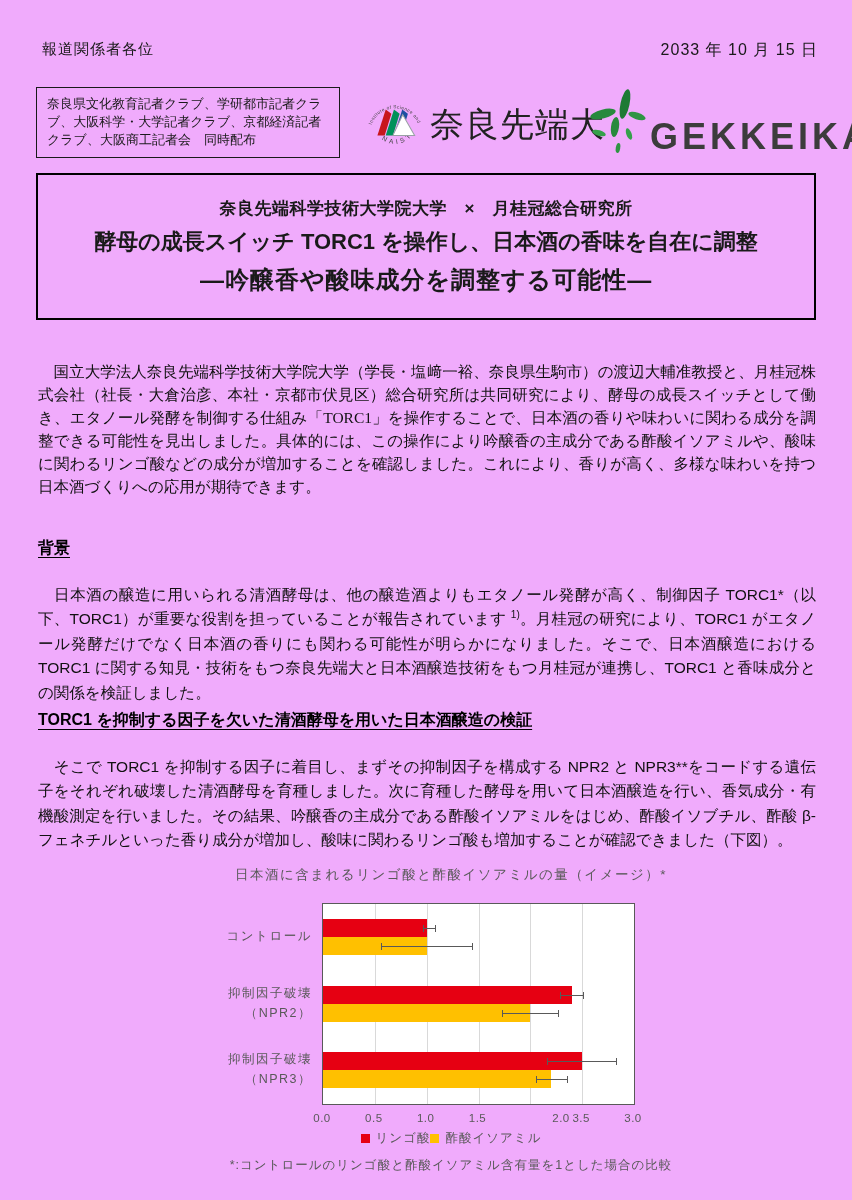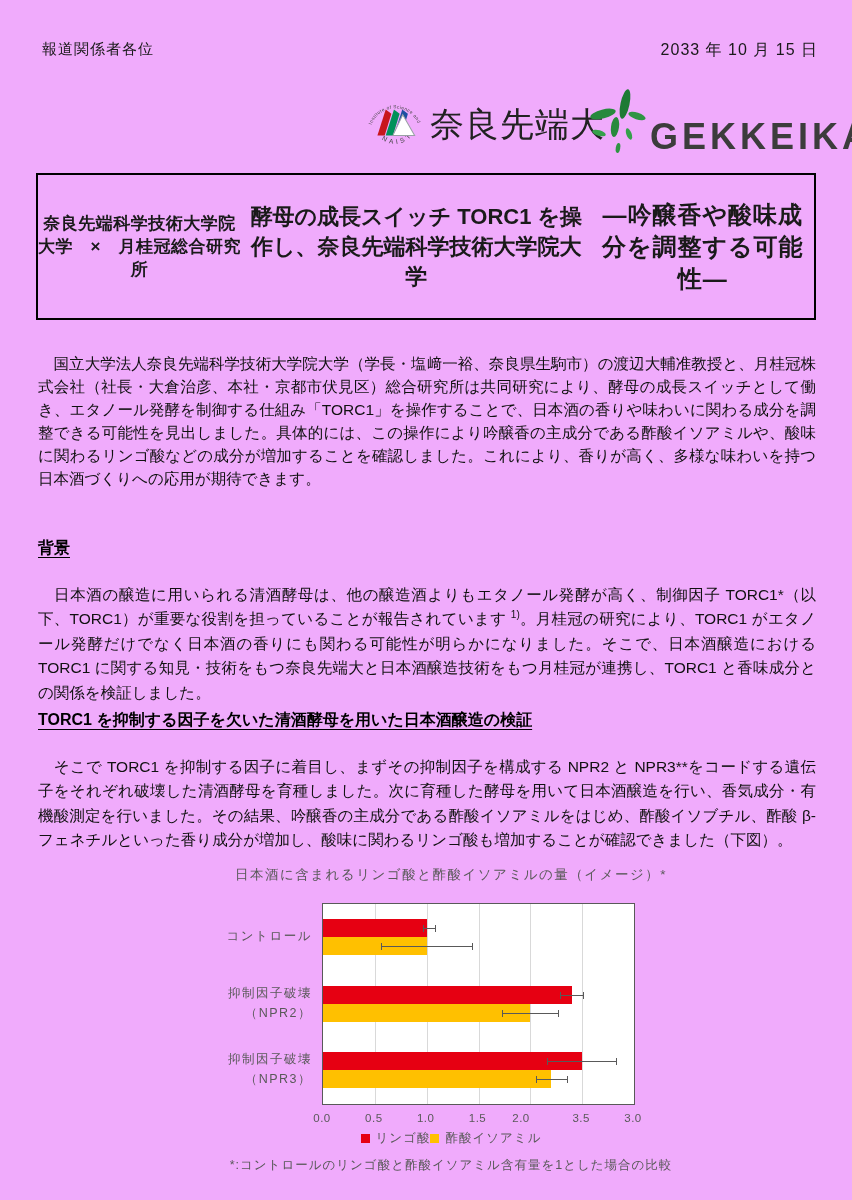--- a/index.html
+++ b/index.html
@@ -28,33 +28,33 @@
   .gk-leaves{position:absolute;left:585px;top:88px;width:68px;height:72px;}
   .gk-text{
     position:absolute;left:650px;top:116px;
     font-size:36px;font-weight:700;color:#3c3c3c;letter-spacing:4px;
     font-stretch:condensed;
   }
   
   .title-box{
     position:absolute;left:36px;top:173px;width:776px;height:143px;
     border:2.5px solid #000000;
-    display:flex;flex-direction:row;align-items:center;justify-content:center;
+    display:flex;flex-direction:column;align-items:center;justify-content:center;
     text-align:center;gap:7px;
   }
   .title-line1{font-size:17px;font-weight:bold;letter-spacing:0.5px;}
   .title-line2{font-size:22px;font-weight:bold;letter-spacing:0px;}
   .title-line3{font-size:24px;font-weight:bold;letter-spacing:1px;}
   
   .para{
     position:absolute;left:38px;width:778px;
     font-size:15.5px;line-height:23px;text-align:justify;
     color:#111111;
   }
-  .para-intro{top:336px;}
+  .para-intro{top:344px;font-family:Liberation Serif, serif;}
   .sec-heading{
     position:absolute;left:38px;
     font-size:16px;font-weight:bold;color:#000000;
     text-decoration:underline;text-underline-offset:4px;
   }
   .h-bg{top:525px;}
   .para-bg{top:567px;line-height:24.5px;}
   .h-torc{top:697px;}
   .para-torc{top:739px;line-height:24.5px;}
   sup{font-size:10px;vertical-align:super;line-height:0;}
@@ -93,20 +93,23 @@
   }
 </style>
 </head>
 <body>
 
 <div class="page">
 
   <div class="hdr-left">報道関係者各位</div>
   <div class="hdr-date">2033 年 10 月 15 日</div>
 
+  <div class="dist-box">
+    <span>奈良県文化教育記者クラブ、学研都市記者クラブ、大阪科学・大学記者クラブ、京都経済記者クラブ、大阪商工記者会　同時配布</span>
+  </div>
 
   <svg class="naist-logo" viewBox="0 0 60 60">
     <defs>
       <path id="arcTop" d="M 7,33 A 24,24 0 0 1 53,33" fill="none"></path>
       <path id="arcBot" d="M 12,40 A 21,21 0 0 0 48,40" fill="none"></path>
     </defs>
     <text font-size="4.6" fill="#444444" letter-spacing="0.4">
       <textPath href="#arcTop" startOffset="2%">Institute of Science and Technology</textPath>
     </text>
     <text font-size="6.5" fill="#444444" letter-spacing="3">
@@ -127,21 +130,21 @@
       <ellipse cx="30" cy="39" rx="4" ry="10" transform="rotate(8 30 39)" fill="#27893d"></ellipse>
       <ellipse cx="14" cy="45" rx="7" ry="2.8" transform="rotate(16 14 45)" fill="#35a04b"></ellipse>
       <ellipse cx="44" cy="46" rx="2.6" ry="6" transform="rotate(-20 44 46)" fill="#35a04b"></ellipse>
       <ellipse cx="33" cy="60" rx="2.2" ry="5" transform="rotate(10 33 60)" fill="#2f9444"></ellipse>
     </g>
   </svg>
   <div class="gk-text">GEKKEIKAN</div>
 
   <div class="title-box">
     <div class="title-line1">奈良先端科学技術大学院大学　×　月桂冠総合研究所</div>
-    <div class="title-line2">酵母の成長スイッチ TORC1 を操作し、奈良先端科学技術大学院大学</div>
+    <div class="title-line2">酵母の成長スイッチ TORC1 を操作し、日本酒の香味を自在に調整</div>
     <div class="title-line3">―吟醸香や酸味成分を調整する可能性―</div>
   </div>
 
   <p class="para para-intro">　国立大学法人奈良先端科学技術大学院大学（学長・塩﨑一裕、奈良県生駒市）の渡辺大輔准教授と、月桂冠株式会社（社長・大倉治彦、本社・京都市伏見区）総合研究所は共同研究により、酵母の成長スイッチとして働き、エタノール発酵を制御する仕組み「TORC1」を操作することで、日本酒の香りや味わいに関わる成分を調整できる可能性を見出しました。具体的には、この操作により吟醸香の主成分である酢酸イソアミルや、酸味に関わるリンゴ酸などの成分が増加することを確認しました。これにより、香りが高く、多様な味わいを持つ日本酒づくりへの応用が期待できます。</p>
 
   <h2 class="sec-heading h-bg">背景</h2>
   <p class="para para-bg"><span>　日本酒の醸造に用いられる清酒酵母は、他の醸造酒よりもエタノール発酵が高く、制御因子 TORC1*（以下、TORC1）が重要な役割を担っていることが報告されています </span><sup>1)</sup><span>。月桂冠の研究により、TORC1 がエタノール発酵だけでなく日本酒の香りにも関わる可能性が明らかになりました。そこで、日本酒醸造における TORC1 に関する知見・技術をもつ奈良先端大と日本酒醸造技術をもつ月桂冠が連携し、TORC1 と香味成分との関係を検証しました。</span></p>
 
   <h2 class="sec-heading h-torc">TORC1 を抑制する因子を欠いた清酒酵母を用いた日本酒醸造の検証</h2>
   <p class="para para-torc">　そこで TORC1 を抑制する因子に着目し、まずその抑制因子を構成する NPR2 と NPR3**をコードする遺伝子をそれぞれ破壊した清酒酵母を育種しました。次に育種した酵母を用いて日本酒醸造を行い、香気成分・有機酸測定を行いました。その結果、吟醸香の主成分である酢酸イソアミルをはじめ、酢酸イソブチル、酢酸 β-フェネチルといった香り成分が増加し、酸味に関わるリンゴ酸も増加することが確認できました（下図）。</p>
@@ -200,16 +203,16 @@
       <div>（NPR2）</div>
     </div>
     <div class="cat-label" style="position: absolute; top: 1069.33px;">
       <div>抑制因子破壊</div>
       <div>（NPR3）</div>
     </div>
     <div class="tick" style="left: 322px;">0.0</div>
     <div class="tick" style="left: 373.833px;">0.5</div>
     <div class="tick" style="left: 425.667px;">1.0</div>
     <div class="tick" style="left: 477.5px;">1.5</div>
-    <div class="tick" style="left: 521px;">2.0</div>
+    <div class="tick" style="left: 561px;">2.0</div>
     <div class="tick" style="left: 581.167px;">3.5</div>
     <div class="tick" style="left: 633px;">3.0</div>
   </div>
 
 </body></html>

